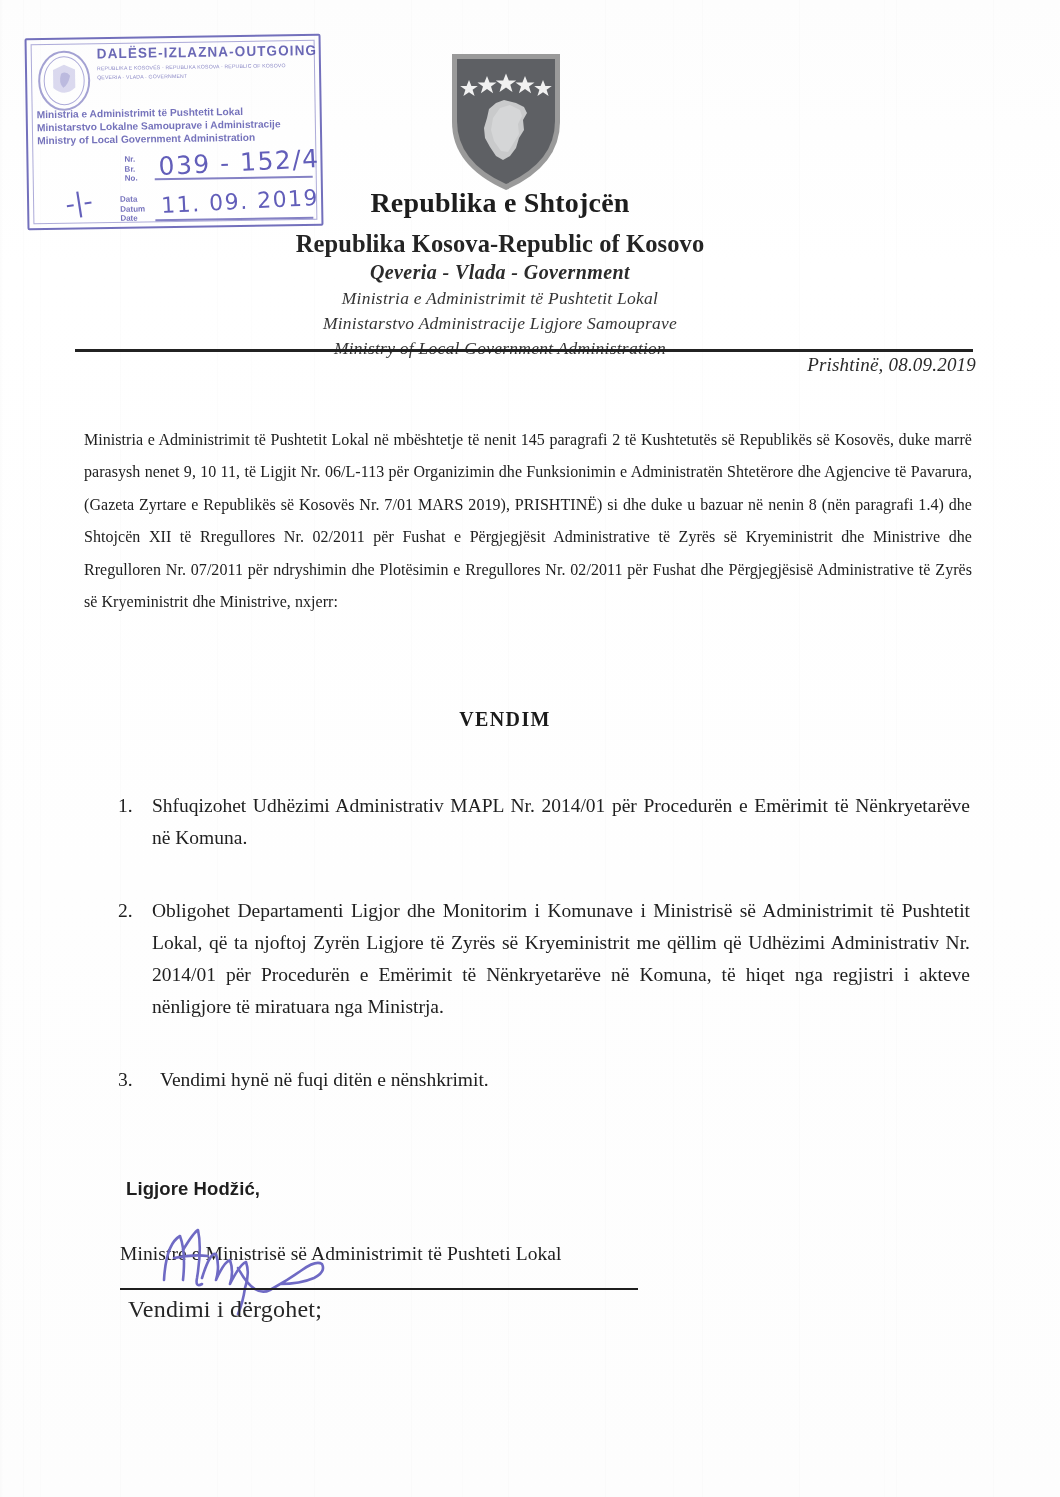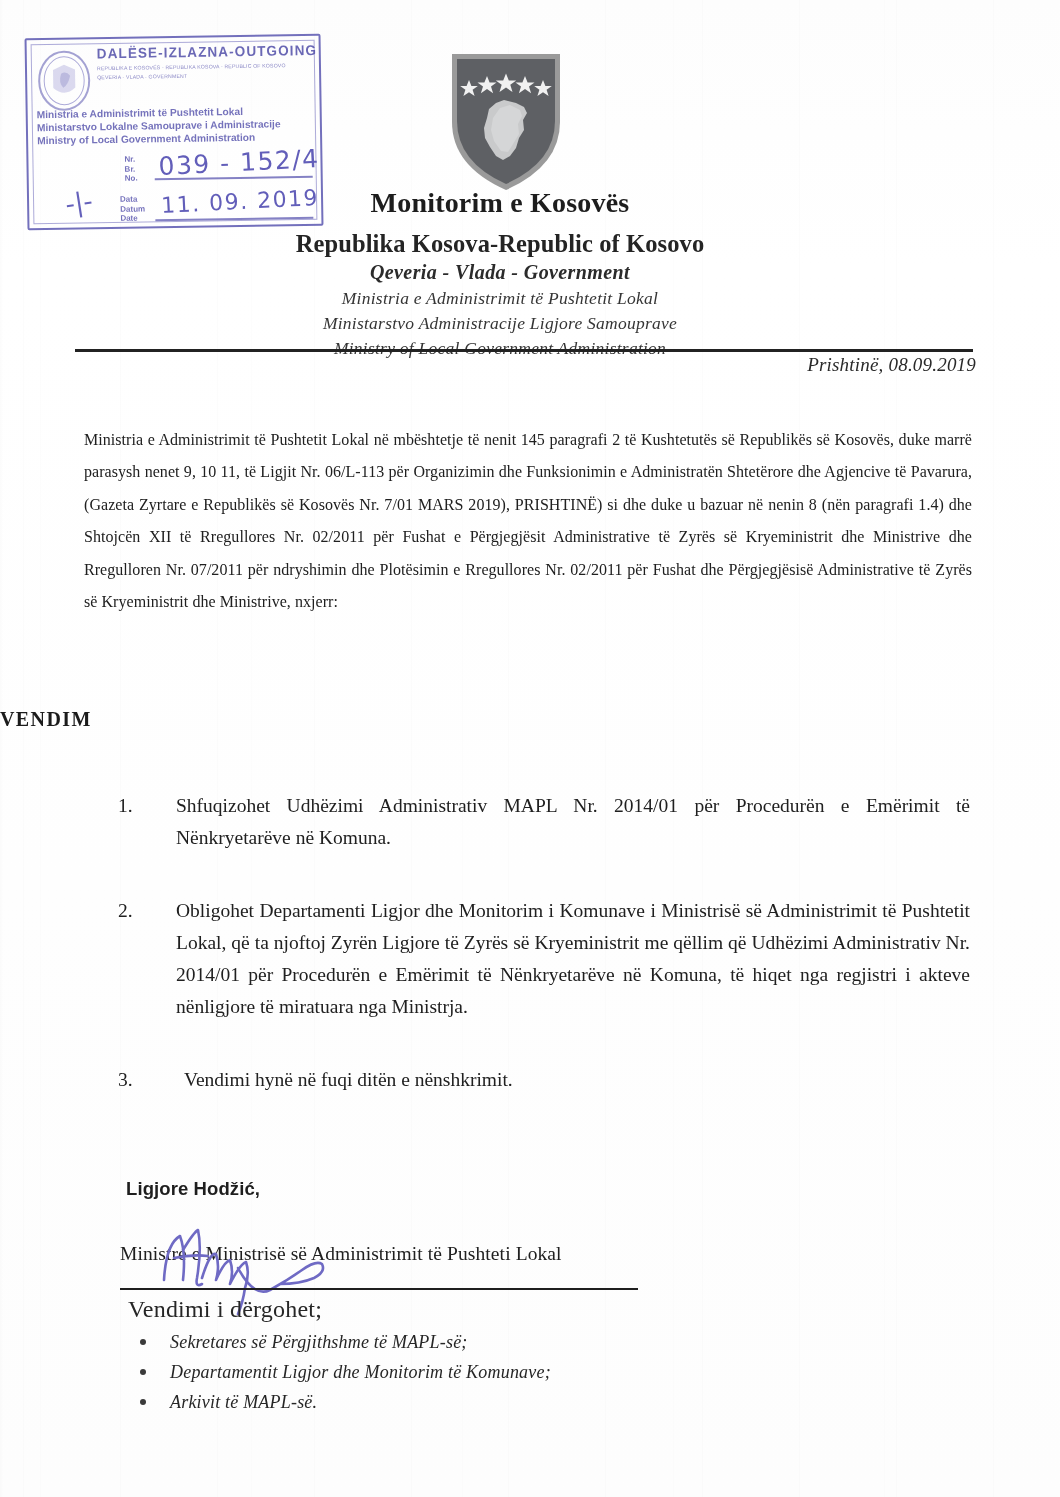--- a/index.html
+++ b/index.html
@@ -232,21 +232,21 @@
     text-justify: inter-word;
     color: #202020;
     letter-spacing: .05px;
   }
 
   .vendim {
     position: absolute;
     left: 0;
     top: 708px;
     width: 1010px;
-    text-align: left;
+    text-align: center;
     font-size: 20px;
     font-weight: 700;
     letter-spacing: 1.4px;
     color: #1b1b1b;
   }
 
   .numbered {
     position: absolute;
     left: 118px;
     top: 790px;
@@ -260,21 +260,20 @@
     color: #202020;
   }
   .num-marker {
     flex: 0 0 34px;
     text-align: left;
   }
   .num-text {
     flex: 1 1 auto;
     text-align: justify;
     text-justify: inter-word;
-    margin-left: 24px;
   }
   .num-item.i1 { margin-bottom: 41px; }
   .num-item.i2 { margin-bottom: 41px; }
   .num-item.i3 .num-marker { flex: 0 0 42px; }
 
   
   .sig-name {
     position: absolute;
     left: 126px;
     top: 1178px;
@@ -400,21 +399,21 @@
         <polygon points="62,25.5 64.8,32.4 72.2,32.4 66.3,36.8 68.5,44 62,39.6 55.5,44 57.7,36.8 51.8,32.4 59.2,32.4"></polygon>
         <polygon points="81,28 83.6,34.4 90.5,34.4 85,38.5 87.1,45.2 81,41.1 74.9,45.2 77,38.5 71.5,34.4 78.4,34.4"></polygon>
         <polygon points="99,32 101.4,38 107.8,38 102.6,41.8 104.6,48 99,44.2 93.4,48 95.4,41.8 90.2,38 96.6,38"></polygon>
       </g>
       <path d="M52 55 L60 52 L72 55 L80 59 L83 65 L79 72 L80 82 L75 90 L72 100 L66 108 L59 112 L52 108 L46 99 L41 90 L40 80 L43 70 L45 61 Z" fill="#c9cacb"></path>
       <path d="M56 60 L66 57 L76 62 L78 68 L74 76 L75 86 L69 96 L64 104 L57 103 L50 93 L47 82 L49 70 Z" fill="#d5d6d7"></path>
     </svg>
   </div>
 
   <div class="header-block">
-    <div class="h-line1">Monitorim e Kosovës</div>
+    <div class="h-line1">Republika e Shtojcën</div>
     <div class="h-line2">Republika Kosova-Republic of Kosovo</div>
     <div class="h-line3">Qeveria - Vlada - Government</div>
     <div class="h-line4">Ministria e Administrimit të Pushtetit Lokal</div>
     <div class="h-line5">Ministarstvo Administracije Ligjore Samouprave</div>
     <div class="h-line6">Ministry of Local Government Administration</div>
   </div>
 
   <div class="header-rule"></div>
 
   <div class="doc-date">Prishtinë, 08.09.2019</div>
@@ -449,27 +448,13 @@
         <path d="M24 30 Q42 26 58 28"></path>
         <path d="M52 50 Q60 24 66 26 Q70 38 66 52 Q74 34 80 32 Q84 44 80 56 Q90 36 96 34 Q100 46 95 60 Q93 74 88 86"></path>
         <path d="M88 40 Q104 70 120 62 Q138 52 152 42 Q166 32 172 36 Q176 44 164 50 Q150 56 130 56"></path>
       </g>
     </svg>
   </div>
 
   <div class="sig-rule"></div>
 
   <div class="cc-head">Vendimi i dërgohet;</div>
-  <ul class="cc-list">
-    <li>
-      <span class="cc-bullet"></span>
-      <span>Sekretares së Përgjithshme të MAPL-së;</span>
-    </li>
-    <li>
-      <span class="cc-bullet"></span>
-      <span>Departamentit Ligjor dhe Monitorim të  Komunave;</span>
-    </li>
-    <li>
-      <span class="cc-bullet"></span>
-      <span>Arkivit të MAPL-së.</span>
-    </li>
-  </ul>
 </div>
 
 </body></html>

